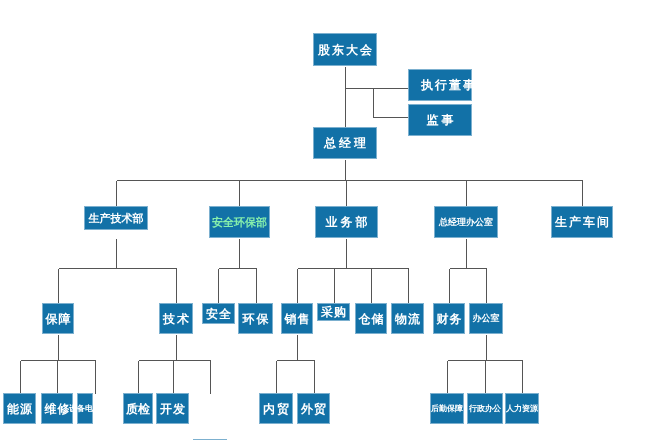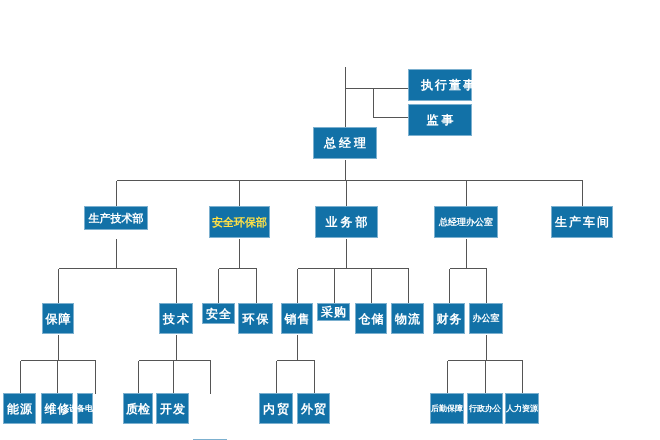--- a/index.html
+++ b/index.html
@@ -66,33 +66,36 @@
       <line x1="276.5" y1="360.5" x2="314.5" y2="360.5" stroke="#555555"></line>
       <line x1="276.5" y1="360.5" x2="276.5" y2="393.5" stroke="#555555"></line>
       <line x1="314.5" y1="360.5" x2="314.5" y2="393.5" stroke="#555555"></line>
       <line x1="486.5" y1="334.5" x2="486.5" y2="360.5" stroke="#555555"></line>
       <line x1="447.5" y1="360.5" x2="522.5" y2="360.5" stroke="#555555"></line>
       <line x1="447.5" y1="360.5" x2="447.5" y2="393.5" stroke="#555555"></line>
       <line x1="485.5" y1="360.5" x2="485.5" y2="393.5" stroke="#555555"></line>
       <line x1="522.5" y1="360.5" x2="522.5" y2="393.5" stroke="#555555"></line>
     </svg>
 
+<div class="node" style="left: 313px; top: 33px; width: 64px; height: 33px; background: rgb(18, 113, 167); border-color: rgb(124, 176, 207); color: rgb(255, 255, 255);">
+      <span style="font-size: 12px; letter-spacing: 2px; padding-left: 2px;">股东大会</span>
+    </div>
     <div class="node" style="left: 408px; top: 69px; width: 64px; height: 32px; background: rgb(18, 113, 167); border-color: rgb(124, 176, 207); color: rgb(255, 255, 255);">
       <span style="font-size: 12px; letter-spacing: 2px; padding-left: 2px; margin-left: 16px;">执行董事</span>
     </div>
     <div class="node" style="left: 408px; top: 104px; width: 64px; height: 32px; background: rgb(18, 113, 167); border-color: rgb(124, 176, 207); color: rgb(255, 255, 255);">
       <span style="font-size: 12px; letter-spacing: 3px; padding-left: 3px;">监事</span>
     </div>
     <div class="node" style="left: 313px; top: 127px; width: 64px; height: 32px; background: rgb(18, 113, 167); border-color: rgb(124, 176, 207); color: rgb(255, 255, 255);">
       <span style="font-size: 12px; letter-spacing: 3px; padding-left: 3px;">总经理</span>
     </div>
     <div class="node" style="left: 84px; top: 206px; width: 64px; height: 24px; background: rgb(18, 113, 167); border-color: rgb(124, 176, 207); color: rgb(255, 255, 255);">
       <span style="font-size: 11px; letter-spacing: 0px;">生产技术部</span>
     </div>
-    <div class="node" style="left: 209px; top: 206px; width: 61px; height: 32px; background: rgb(18, 113, 167); border-color: rgb(124, 176, 207); color: #fde047;">
+    <div class="node" style="left: 209px; top: 206px; width: 61px; height: 32px; background: rgb(18, 113, 167); border-color: rgb(124, 176, 207); color: #86efac;">
       <span style="font-size: 11px; letter-spacing: 0px;">安全环保部</span>
     </div>
     <div class="node" style="left: 315px; top: 206px; width: 63px; height: 32px; background: rgb(18, 113, 167); border-color: rgb(124, 176, 207); color: rgb(255, 255, 255);">
       <span style="font-size: 12px; letter-spacing: 3px; padding-left: 3px;">业务部</span>
     </div>
     <div class="node" style="left: 434px; top: 206px; width: 64px; height: 32px; background: rgb(18, 113, 167); border-color: rgb(124, 176, 207); color: rgb(255, 255, 255);">
       <span style="font-size: 9px; letter-spacing: 0px;">总经理办公室</span>
     </div>
     <div class="node" style="left: 551px; top: 206px; width: 62px; height: 32px; background: rgb(18, 113, 167); border-color: rgb(124, 176, 207); color: rgb(255, 255, 255);">
       <span style="font-size: 12px; letter-spacing: 2px; padding-left: 2px;">生产车间</span>

